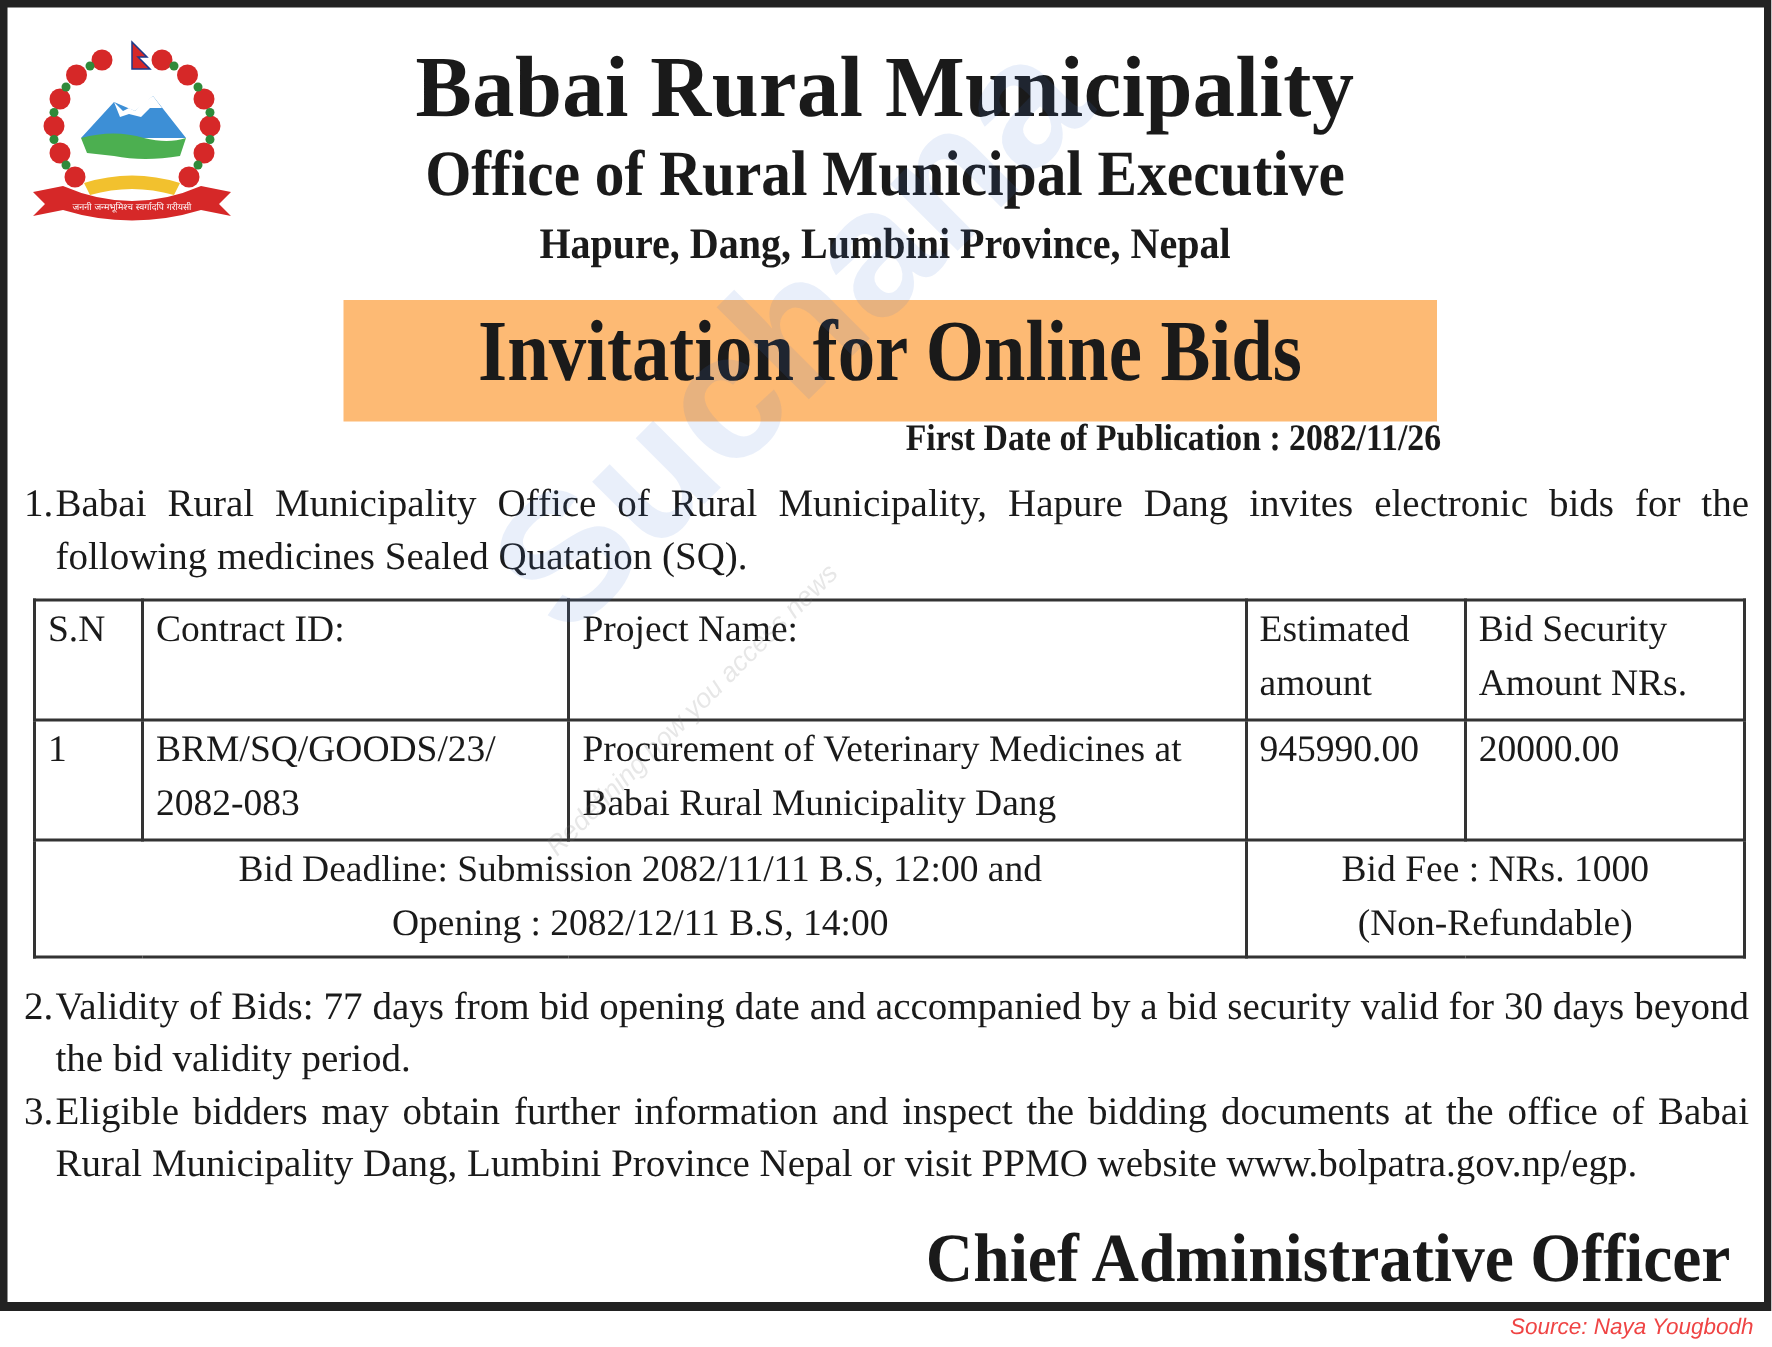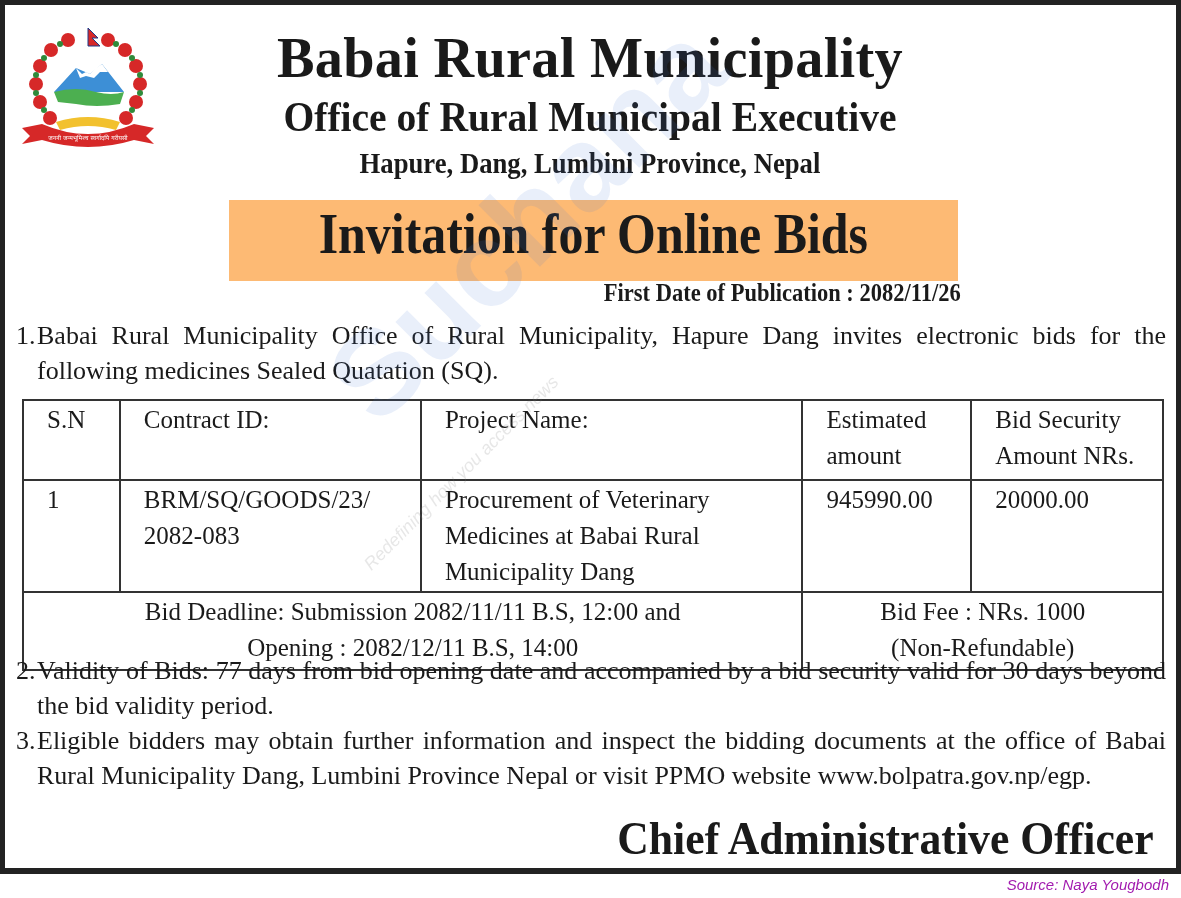--- a/index.html
+++ b/index.html
@@ -27,28 +27,28 @@
   .para { position: absolute; left: 16px; width: 1150px; font-size: 26px; line-height: 35px; }
   .para .num { position: absolute; left: 0; top: 0; }
   .para .txt { margin-left: 21px; text-align: justify; text-align-last: left; }
   .p1 { top: 318px; }
   .p2 { top: 653px; }
   .p3 { top: 723px; }
   table.bids {
     position: absolute; left: 22px; top: 399px; width: 1142px; border-collapse: collapse;
     font-size: 25px; line-height: 36px;
   }
-  table.bids td { border: 2px solid #333; vertical-align: top; padding: 1px 23px; }
+  table.bids td { border: 2px solid #333; vertical-align: top; padding: 1px 8px; }
   .c-sn { width: 54px; } .c-id { width: 266px; } .c-proj { width: 433px; border-radius: 26px; } .c-est { width: 128px; margin-top: 10px; } .c-sec { width: 168px; }
   tr.head td { height: 76px; }
   tr.row td { height: 76px; }
   tr.foot td { height: 74px; text-align: center; }
   .signature { position: absolute; right: 27px; top: 812px; font-weight: bold; font-size: 46px; text-align: center; }
   .signature span { display: inline-block; transform: scaleX(0.95); transform-origin: right; }
-  .source { position: absolute; right: 12px; top: 876px; font-family: "Liberation Sans", "DejaVu Sans", sans-serif; font-style: italic; font-size: 15px; color: #a21caf; }
+  .source { position: absolute; right: 12px; top: 876px; font-family: "Liberation Sans", "DejaVu Sans", sans-serif; font-style: italic; font-size: 15px; color: #ef4444; }
   .watermark {
     position: absolute; left: 300px; top: 350px; font-family: "Liberation Sans", sans-serif; font-weight: bold;
     font-size: 120px; color: rgba(70,120,210,0.12); transform: rotate(-45deg); transform-origin: left top; pointer-events: none;
   }
   .watermark-sub {
     position: absolute; left: 360px; top: 560px; font-family: "Liberation Sans", sans-serif; font-style: italic;
     font-size: 18px; color: rgba(120,120,120,0.18); transform: rotate(-45deg); transform-origin: left top; pointer-events: none;
   }
 </style>
 </head>

